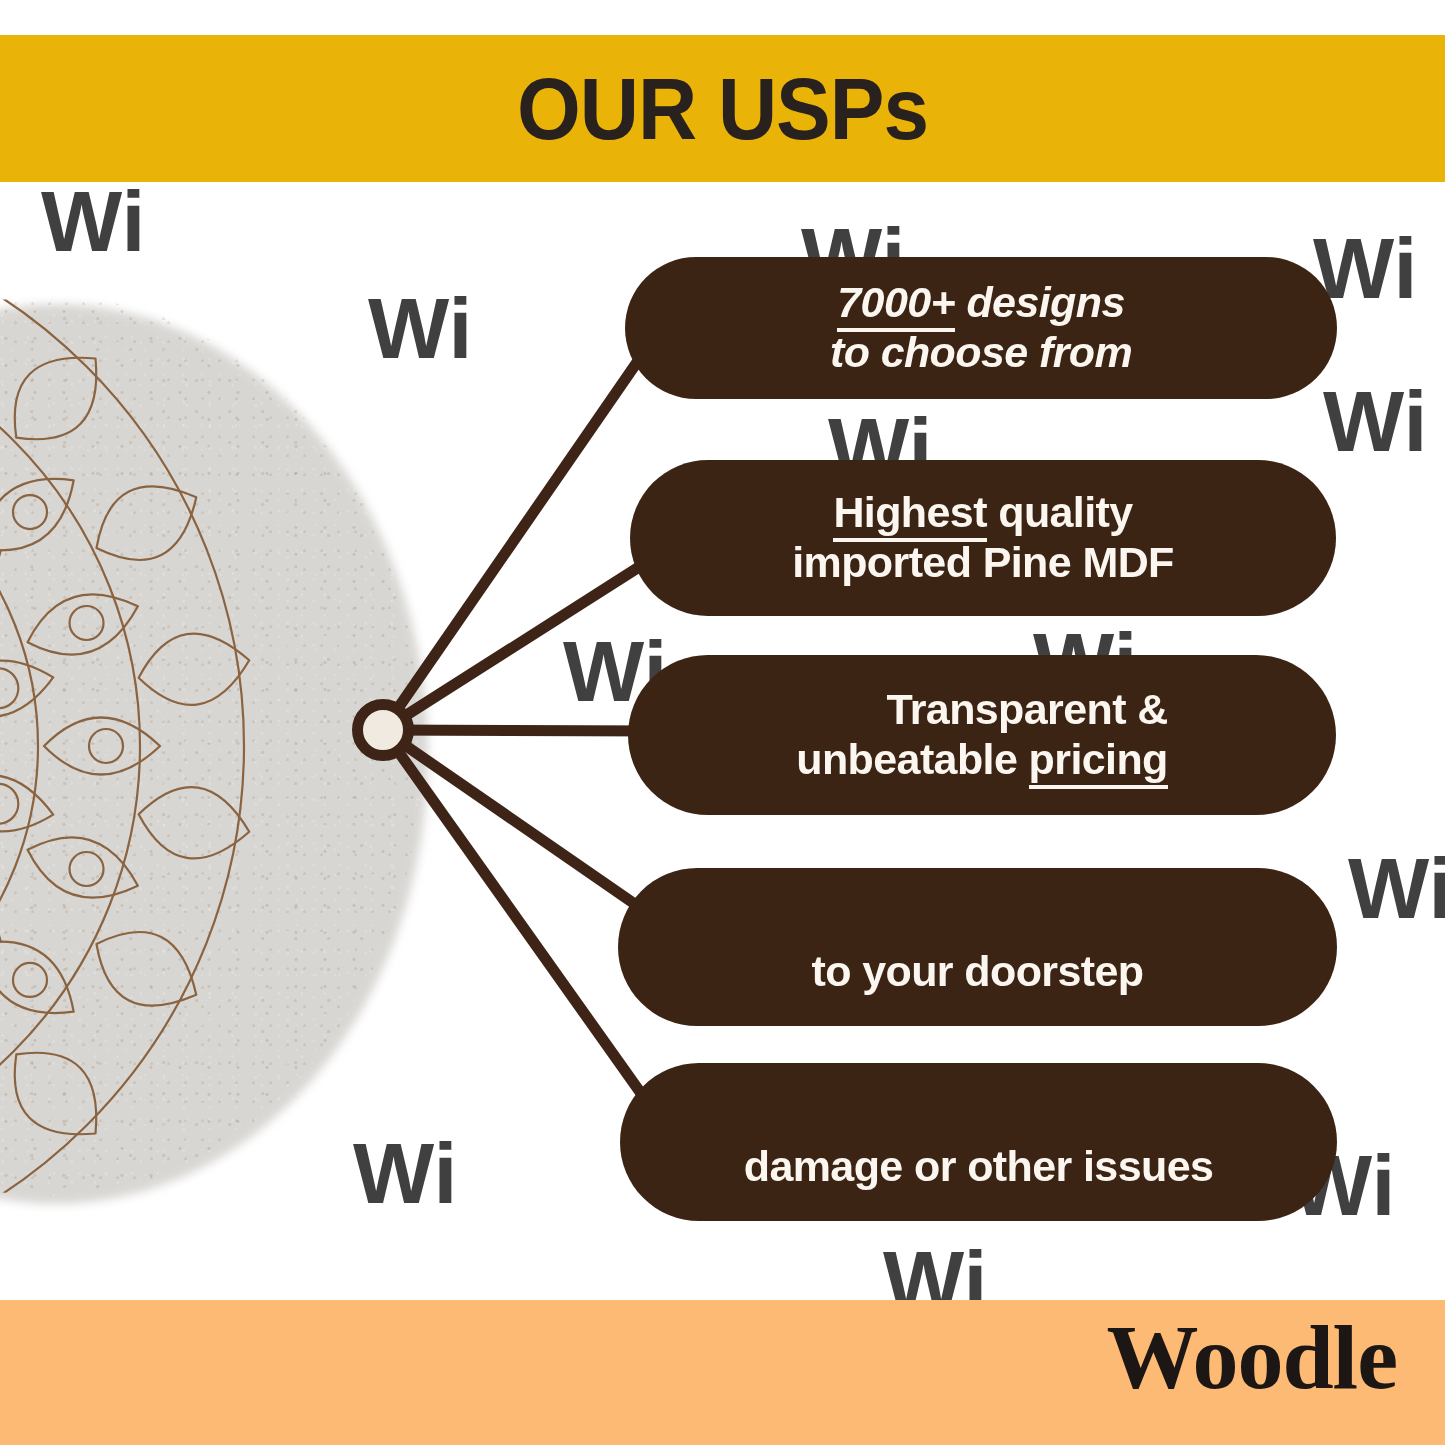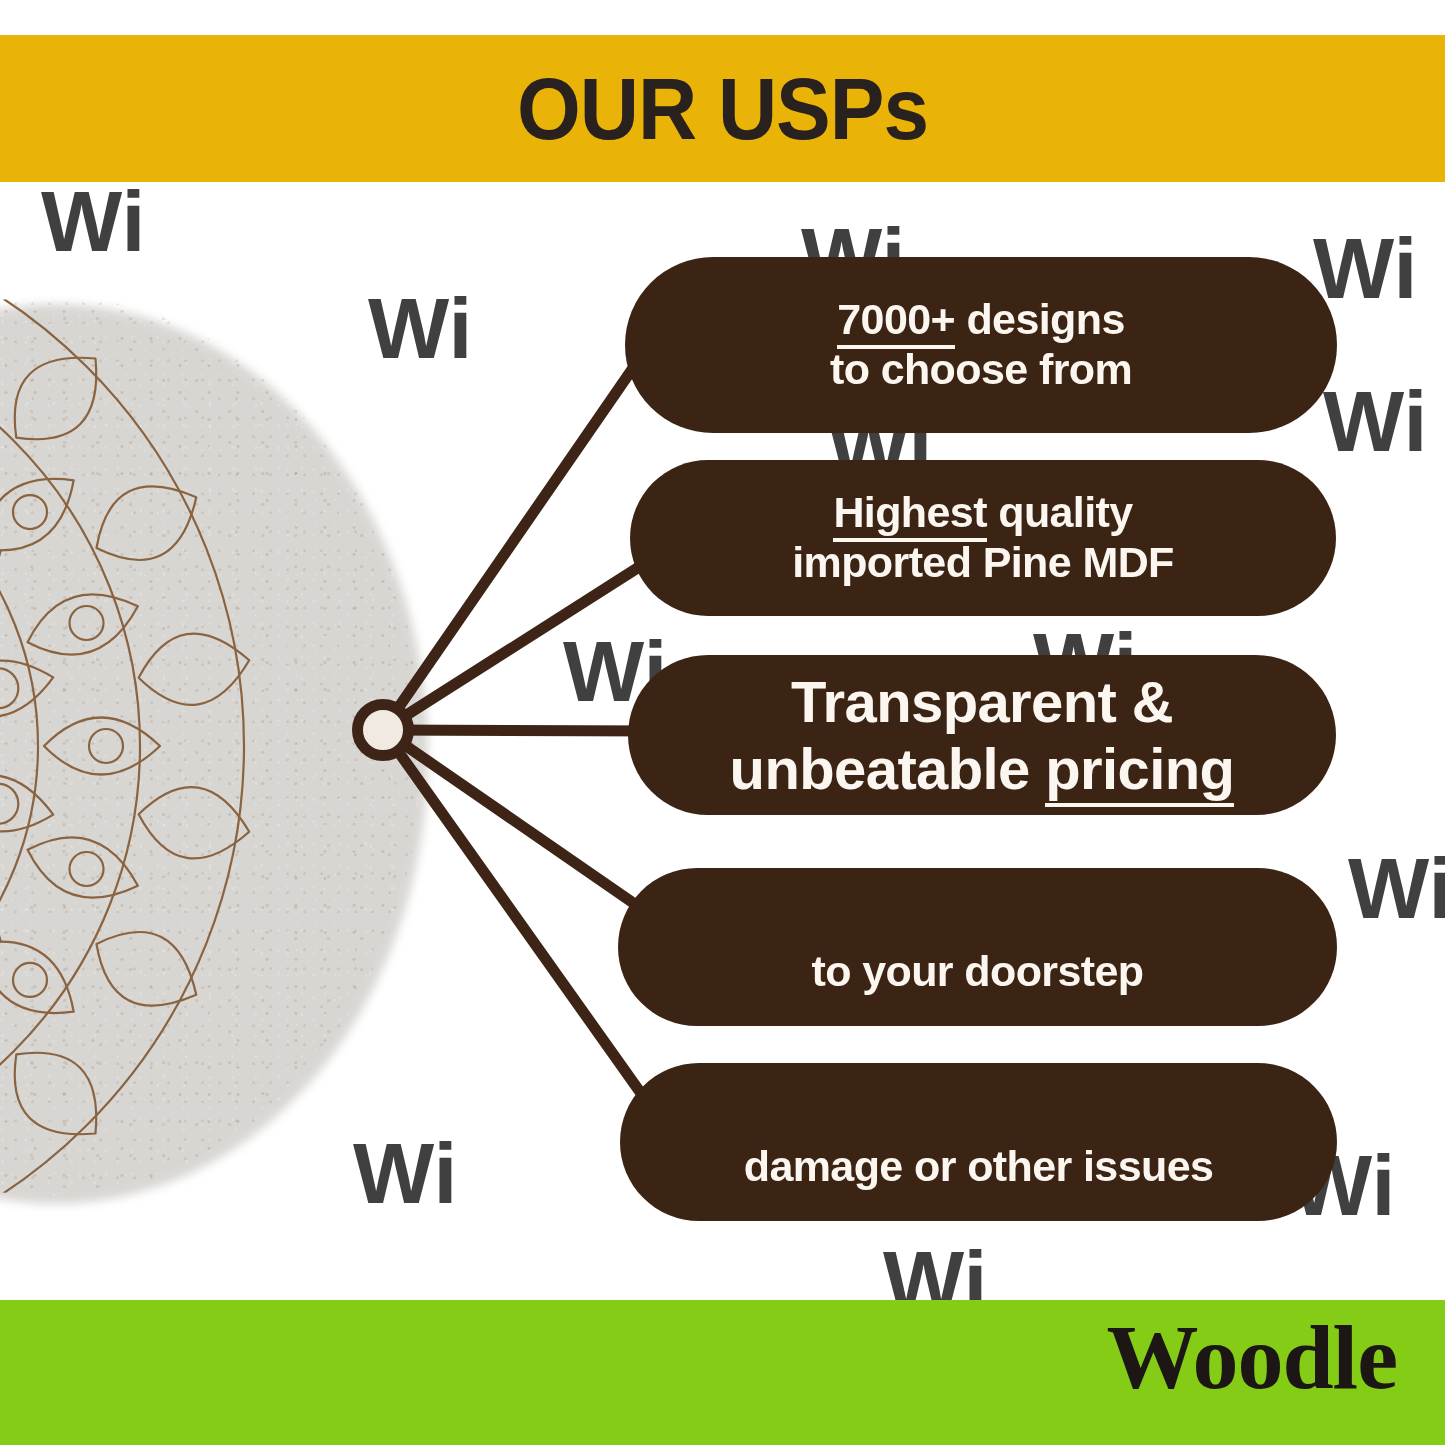--- a/index.html
+++ b/index.html
@@ -149,21 +149,21 @@
     transform: scaleY(1.06);
   }
 
   
   .band-bottom {
     position: absolute;
     left: 0;
     top: 1300px;
     width: 1445px;
     height: 145px;
-    background: #84cc16;
+    background: #fdba74;
     z-index: 6;
   }
   .logo {
     position: absolute;
     right: 48px;
     top: 12px;
     text-align: right;
   }
   .logo .word {
     font-family: "Liberation Serif", serif;
@@ -331,36 +331,36 @@
       <line x1="383" y1="730" x2="680" y2="300"></line>
       <line x1="383" y1="730" x2="650" y2="560"></line>
       <line x1="383" y1="730" x2="660" y2="731"></line>
       <line x1="383" y1="730" x2="655" y2="918"></line>
       <line x1="383" y1="730" x2="650" y2="1106"></line>
     </g>
   </svg>
 
   <div class="hub"></div>
 
-  <div class="pill" style="left:625px; top:257px; width:712px; height:176px;">
+  <div class="pill" style="left:625px; top:257px; width:712px; height:142px;font-style:italic;">
     <div class="txt" style="font-size:43px;">
       <span><u>7000+</u><span> designs</span></span><br>
       <span>to choose from</span>
     </div>
   </div>
 
   <div class="pill" style="left:630px; top:460px; width:706px; height:156px;">
     <div class="txt" style="font-size:43px;">
       <span><u>Highest</u><span> quality</span></span><br>
       <span>imported Pine MDF</span>
     </div>
   </div>
 
   <div class="pill" style="left:628px; top:655px; width:708px; height:160px;">
-    <div class="txt" style="font-size:58px;">
+    <div class="txt" style="font-size:43px;text-align:right;">
       <span>Transparent &amp;</span><br>
       <span><span>unbeatable </span><u>pricing</u></span>
     </div>
   </div>
 
   <div class="pill" style="left:618px; top:868px; width:719px; height:158px;">
     <div class="txt" style="font-size:43px;">
       <br>
       <span>to your doorstep</span>
     </div>

